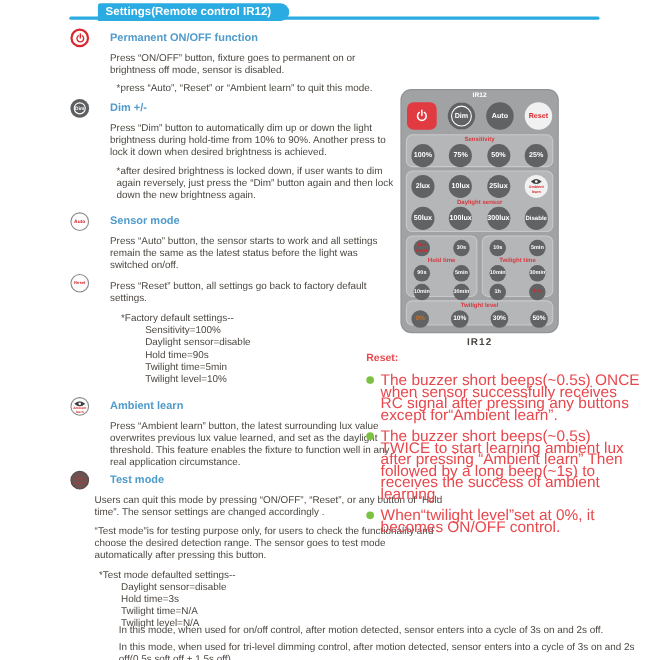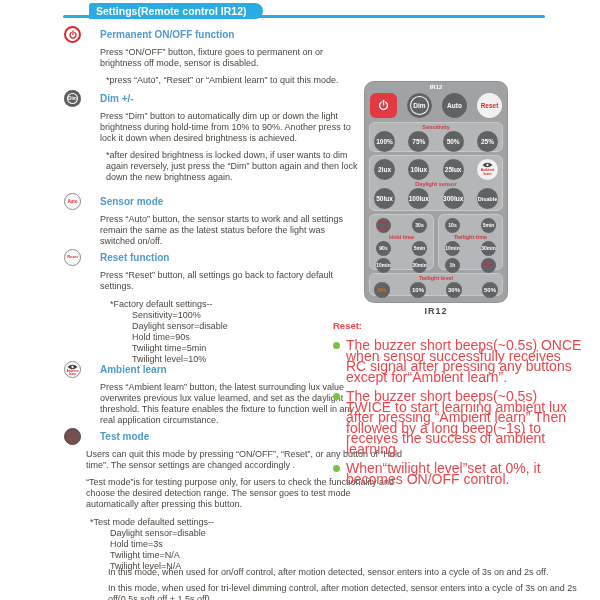--- a/index.html
+++ b/index.html
@@ -105,21 +105,20 @@
       <span>Auto</span>
     </span>
     <h3>Sensor mode</h3>
     <p>Press  “Auto” button, the sensor starts to work and all settings remain the same as the latest status before the light was switched on/off.</p>
   </div>
 
   <div class="section" style="top:249px">
     <span class="sec-icon icon-reset">
       <span>Reset</span>
     </span>
-    <h3>Reset function</h3>
     <p>Press “Reset” button, all settings go back to factory default settings.</p>
     <p class="def-title">*Factory default settings--</p>
     <p class="def-list">Sensitivity=100%
 Daylight sensor=disable
 Hold time=90s
 Twilight time=5min
 Twilight level=10%</p>
   </div>
 
   <div class="section" style="top:361px">

